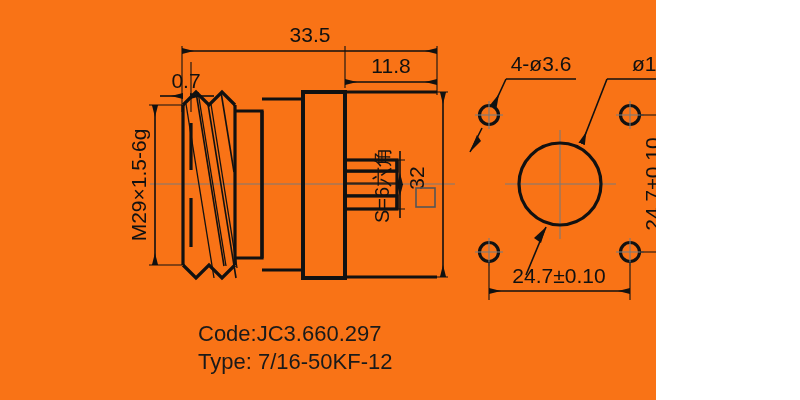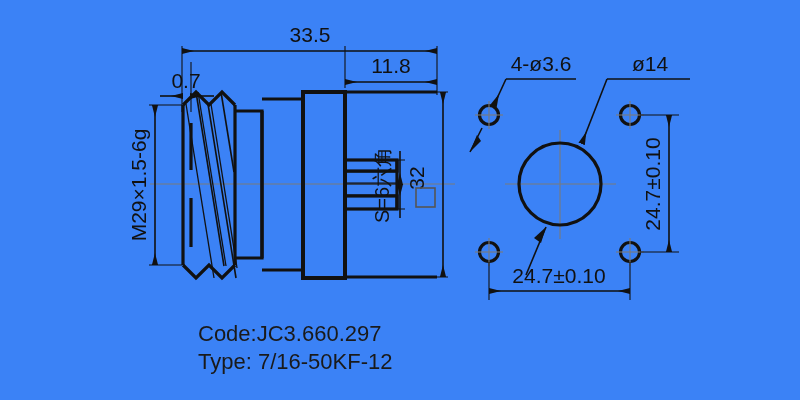--- a/index.html
+++ b/index.html
@@ -2,23 +2,23 @@
 <html><head>
 <meta charset="utf-8">
 <style>
   html, body {
     margin: 0;
     padding: 0;
     background: #ffffff;
   }
   #page {
     position: relative;
-    width: 800px;
+    width: 656px;
     height: 400px;
-    background: #3b82f6;
+    background: #f97316;
     font-family: "Liberation Sans", sans-serif;
     overflow: hidden;
   }
   #drawing-svg {
     position: absolute;
     left: 0;
     top: 0;
     width: 800px;
     height: 400px;
   }

